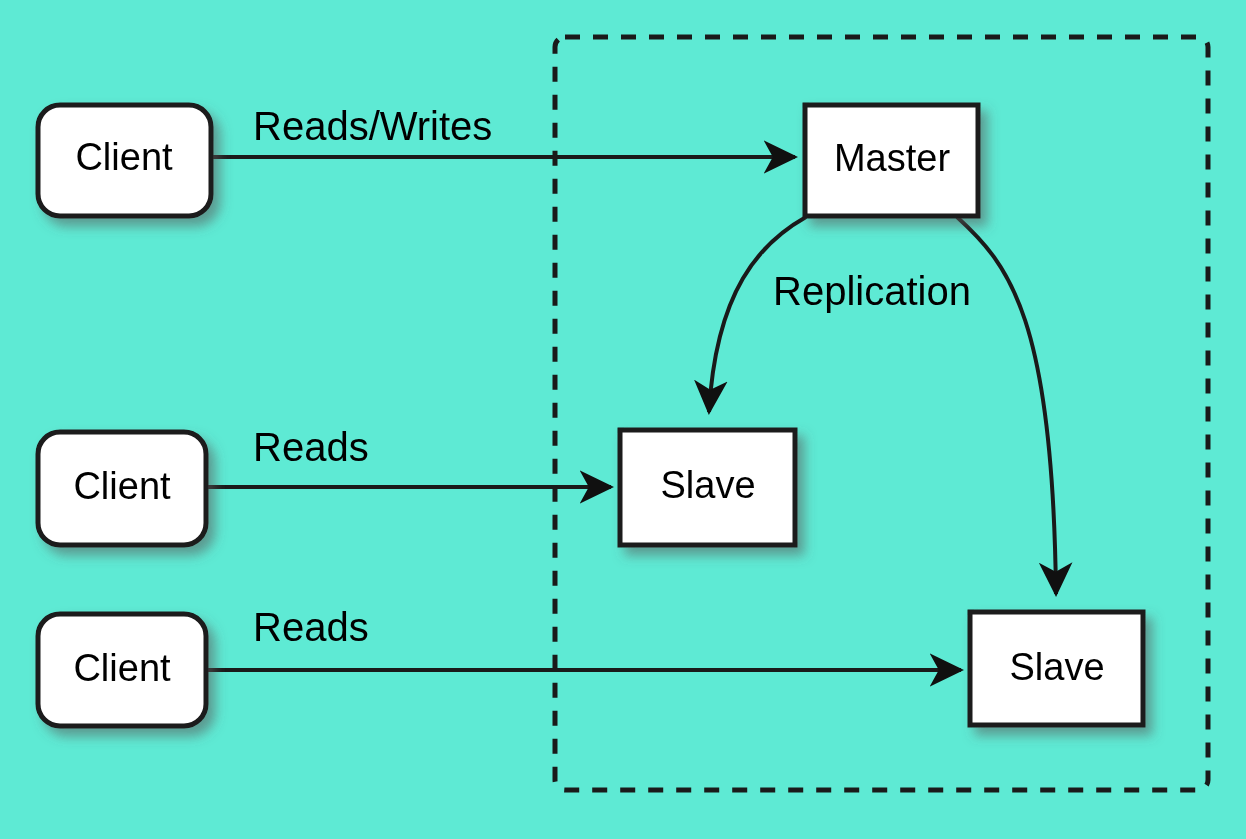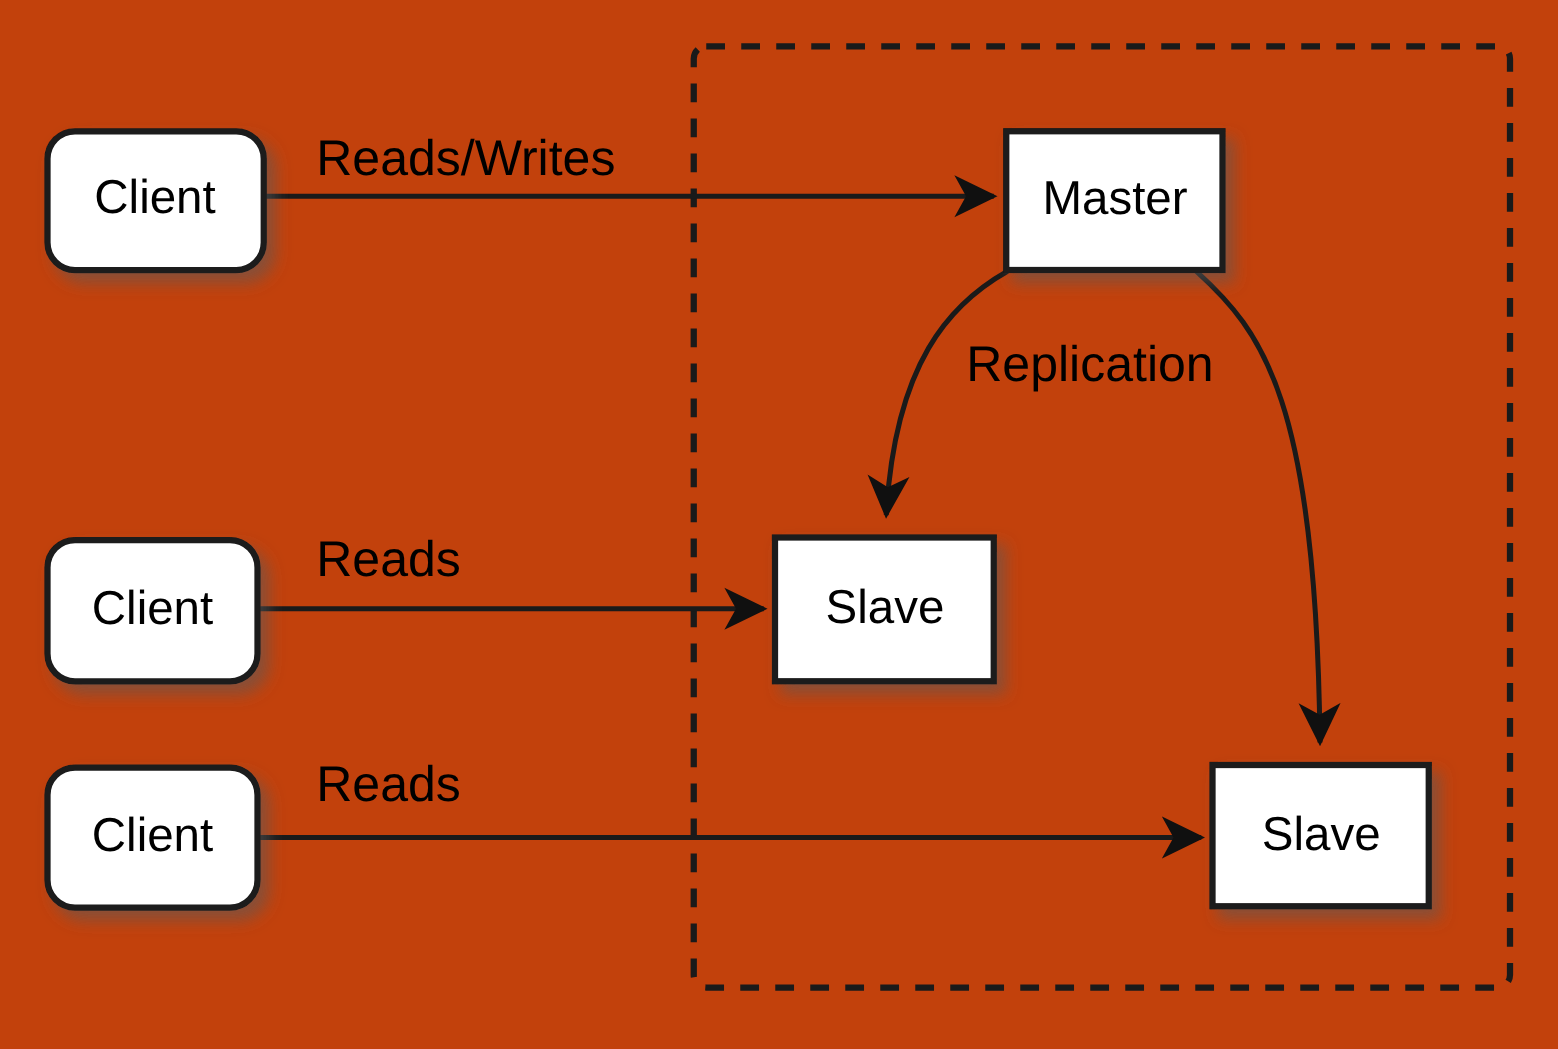--- a/index.html
+++ b/index.html
@@ -8,21 +8,21 @@
     padding: 0;
     background: #ffffff;
   }
   body {
     font-family: "Liberation Sans", sans-serif;
   }
   #diagram-root {
     position: relative;
     width: 1246px;
     height: 839px;
-    background: #c2410c;
+    background: #5eead4;
     overflow: hidden;
   }
   #diagram-svg {
     position: absolute;
     top: 0;
     left: 0;
     width: 1246px;
     height: 839px;
   }
   .node-label {

